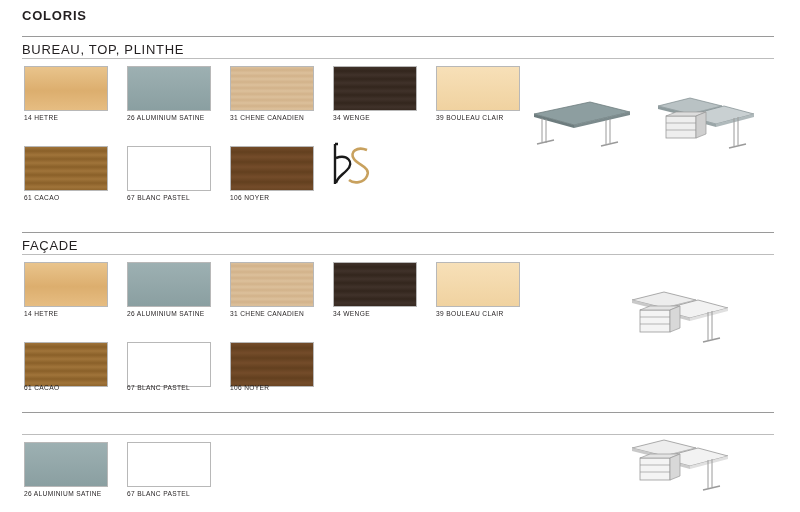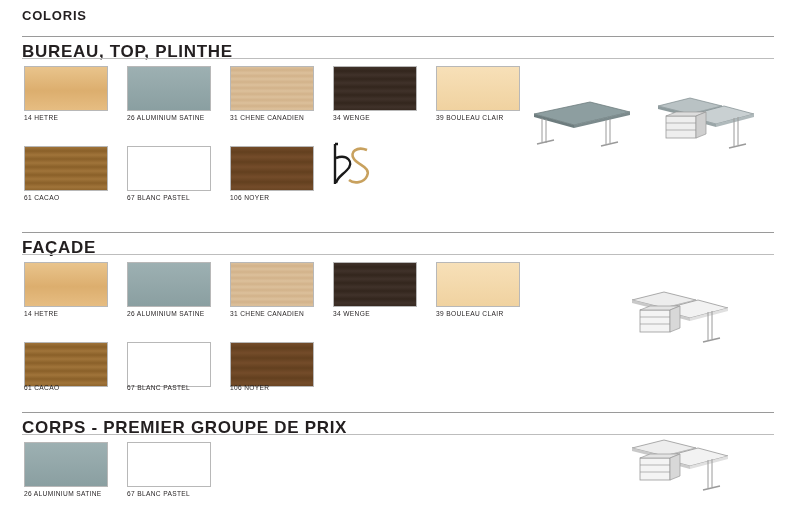--- a/index.html
+++ b/index.html
@@ -39,22 +39,22 @@
     left: 0;
     top: 0;
     width: 752px;
     height: 1px;
     background: #9a9a9a;
   }
   .section-title {
     position: absolute;
     left: 0;
     top: 6px;
-    font-size: 17px;
-    font-weight: bold;
+    font-size: 13px;
+    font-weight: normal;
     letter-spacing: 0.7px;
     color: #231f20;
     white-space: nowrap;
   }
   .section-rule-bottom {
     position: absolute;
     left: 0;
     width: 752px;
     height: 1px;
     background: #bdbdbd;
@@ -205,21 +205,20 @@
       <path d="M16 37 L46 37 M16 44 L46 44" stroke="#9a9a9a" stroke-width="0.7"></path>
       <polygon points="16,30 26,26 56,26 46,30" fill="#e4e4e4" stroke="#9a9a9a" stroke-width="0.7"></polygon>
       <polygon points="46,30 56,26 56,48 46,52" fill="#d8d8d8" stroke="#9a9a9a" stroke-width="0.7"></polygon>
       <path d="M84 32 L84 60 M88 31 L88 59" stroke="#9a9a9a" stroke-width="1" fill="none"></path>
       <path d="M79 62 L96 58" stroke="#9a9a9a" stroke-width="1.4" fill="none"></path>
     </svg>
   </div>
 
   <div class="section" style="top:412px;height:100px;">
     <div class="section-rule-top"></div>
-    <div class="section-title">CORPS - PREMIER GROUPE DE PRIX</div>
     <div class="section-rule-bottom" style="top:22px;"></div>
 
     <div class="swatch" style="left:2px;top:30px;background:#92a6a8;background-image:linear-gradient(180deg,#9db0b2 0%,#8a9fa1 100%);"></div>
     <div class="swatch-label" style="left:2px;top:78px;">26 ALUMINIUM SATINE</div>
 
     <div class="swatch" style="left:105px;top:30px;background:#ffffff;"></div>
     <div class="swatch-label" style="left:105px;top:78px;">67 BLANC PASTEL</div>
   </div>
 
   <div class="art" style="left:624px;top:428px;">

